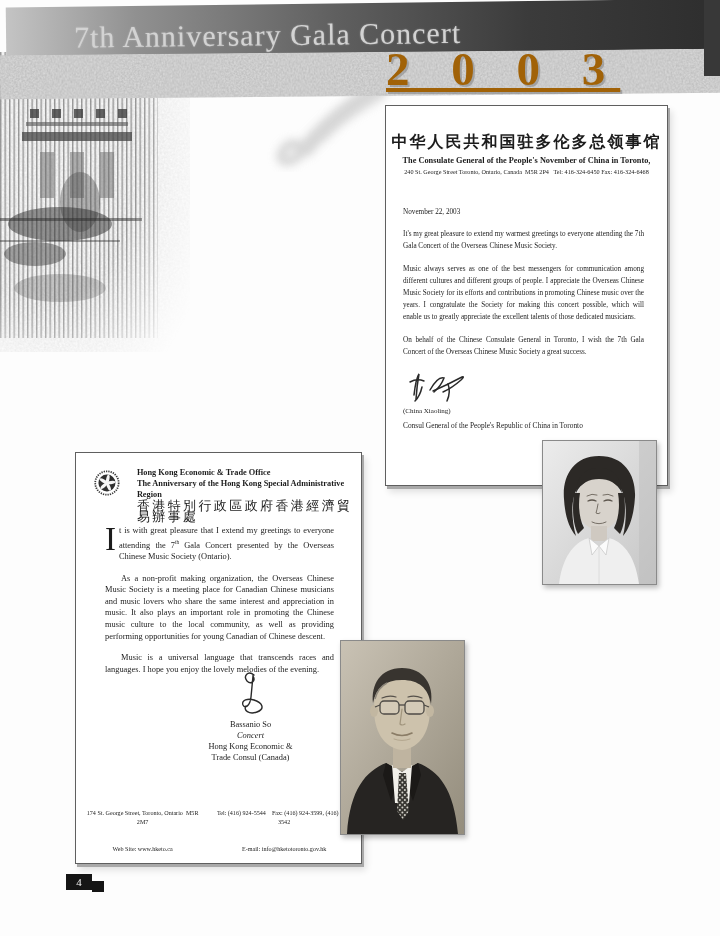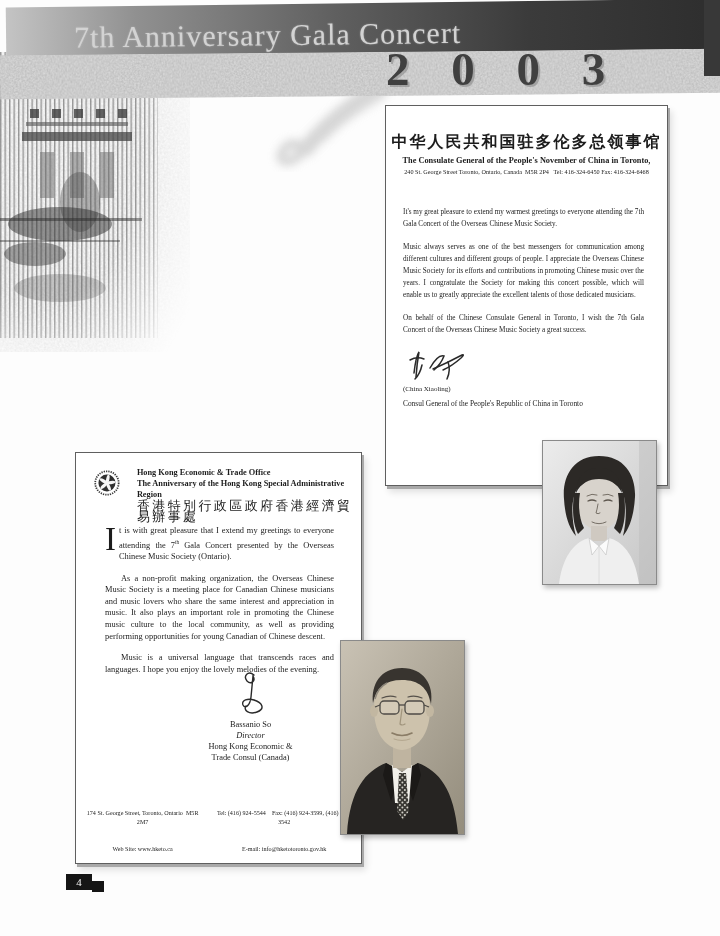--- a/index.html
+++ b/index.html
@@ -9,21 +9,21 @@
   
   .band-dark{position:absolute;left:6px;top:3px;width:726px;height:50px;z-index:1;
     transform:rotate(-0.7deg);
     background:linear-gradient(to right,#c4c4c4,#909090 18%,#606060 45%,#3b3b3b 72%,#2d2d2d);}
   .band-title{position:absolute;left:68px;top:14px;font-size:30px;letter-spacing:1px;
     color:#d3d3d3;text-shadow:0 0 2px rgba(255,255,255,.35);white-space:nowrap;}
   .band-grain{position:absolute;left:0;top:52px;width:720px;height:44px;z-index:1;
     transform:rotate(-0.5deg);overflow:hidden;}
   .right-strip{position:absolute;right:0;top:0;width:16px;height:76px;background:#383838;z-index:2;}
   .year{position:absolute;left:386px;top:42px;z-index:2;font-size:47px;font-weight:bold;
-    letter-spacing:15px;color:#404040;text-shadow:2px 2px 0 rgba(130,130,130,.55);white-space:nowrap;}
+    letter-spacing:15px;color:#a16207;text-shadow:2px 2px 0 rgba(130,130,130,.55);white-space:nowrap;text-decoration:underline;}
 
   
   .collage{position:absolute;left:0;top:52px;z-index:0;}
   .swirl{position:absolute;left:185px;top:56px;z-index:0;}
 
   
   .letter{position:absolute;background:#fff;border:1px solid #5f5f5f;z-index:2;
     box-shadow:2px 3px 0 #a9a9a9,4px 6px 7px rgba(0,0,0,.12);}
   .letter-cn{left:385px;top:105px;width:281px;height:379px;}
   .letter-hk{left:75px;top:452px;width:285px;height:410px;}
@@ -137,20 +137,21 @@
       <path d="M120,94 C100,116 88,102 102,90 C114,82 120,96 110,102" stroke-width="9"></path>
       <path d="M200,40 C170,56 150,70 138,84" stroke-width="6" opacity="0.6"></path>
     </g>
   </svg>
 
   <div class="letter letter-cn">
     <div class="cn-title">中华人民共和国驻多伦多总领事馆</div>
     <div class="cn-org">The Consulate General of the People's November of China in Toronto,</div>
     <div class="cn-addr">240 St. George Street Toronto, Ontario, Canada  M5R 2P4   Tel: 416-324-6450 Fax: 416-324-6468</div>
     <div class="cn-body">
+      <div class="cn-date">November 22, 2003</div>
       <p>It's my great pleasure to extend my warmest greetings to everyone attending the 7th Gala Concert of the Overseas Chinese Music Society.</p>
       <p>Music always serves as one of the best messengers for communication among different cultures and different groups of people. I appreciate the Overseas Chinese Music Society for its efforts and contributions in promoting Chinese music over the years. I congratulate the Society for making this concert possible, which will enable us to greatly appreciate the excellent talents of those dedicated musicians.</p>
       <p>On behalf of the Chinese Consulate General in Toronto, I wish the 7th Gala Concert of the Overseas Chinese Music Society a great success.</p>
       <svg class="sig-cn" width="62" height="34" viewBox="0 0 62 34">
         <g fill="none" stroke="#2a2a2a" stroke-width="1.5" stroke-linecap="round">
           <path d="M9,26 Q11,9 14,5 Q12,16 11,30"></path>
           <path d="M5,13 Q12,9 19,12"></path>
           <path d="M17,18 Q15,27 10,32"></path>
           <path d="M25,21 Q33,7 39,9 Q36,17 29,23"></path>
           <path d="M28,22 Q42,16 57,8 Q60,7 56,11 Q47,19 38,23"></path>
@@ -219,21 +220,21 @@
     <div class="hk-body">
       <p class="hk-p1"><span class="dropcap">I</span><span>t is with great pleasure that I extend my greetings to everyone attending the 7</span><sup>th</sup><span> Gala Concert presented by the Overseas Chinese Music Society (Ontario).</span></p>
       <p class="ind">As a non-profit making organization, the Overseas Chinese Music Society is a meeting place for Canadian Chinese musicians and music lovers who share the same interest and appreciation in music. It also plays an important role in promoting the Chinese music culture to the local community, as well as providing performing opportunities for young Canadian of Chinese descent.</p>
       <p class="ind">Music is a universal language that transcends races and languages.  I hope you enjoy the lovely melodies of the evening.</p>
     </div>
     <div class="hk-sig">
       <svg class="sig-hk" width="46" height="48" viewBox="0 0 46 48">
         <path d="M26,6 C20,1 15,7 19,12 C23,16 28,12 25,7 L23,28 C22,37 17,40 15,36 C13,31 20,29 26,31 C35,34 37,40 29,43 C21,46 15,41 18,37" fill="none" stroke="#2a2a2a" stroke-width="1.4" stroke-linecap="round"></path>
       </svg>
       <div class="hk-signame">Bassanio So</div>
-      <div class="hk-sigtitle">Director</div>
+      <div class="hk-sigtitle">Concert</div>
       <div class="hk-sigorg">Hong Kong Economic &amp;</div>
       <div class="hk-sigorg">Trade Consul (Canada)</div>
     </div>
     <div class="hk-footer">
       <div class="hk-fcol">
         <div>174 St. George Street, Toronto, Ontario  M5R 2M7</div>
         <div>Web Site: www.hketo.ca</div>
       </div>
       <div class="hk-fcol">
         <div>Tel: (416) 924-5544    Fax: (416) 924-3599, (416) 924-3542</div>

